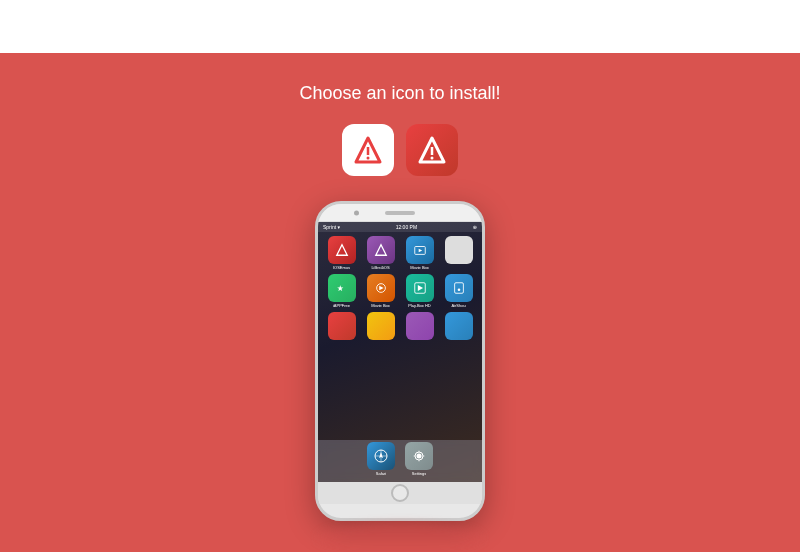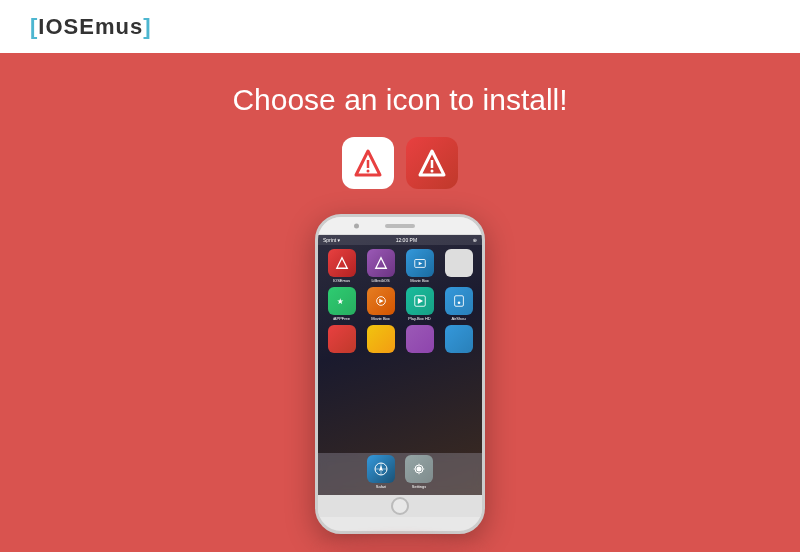--- a/index.html
+++ b/index.html
@@ -49,21 +49,21 @@
     
     .main-content {
       display: flex;
       flex-direction: column;
       align-items: center;
       padding-top: 30px;
     }
 
     .heading {
       color: #fff;
-      font-size: 30px;
+      font-size: 18px;
       font-weight: 300;
       margin-bottom: 20px;
     }
 
     
     .icon-choices {
       display: flex;
       gap: 12px;
       margin-bottom: 25px;
     }
@@ -240,23 +240,20 @@
     .icon-app10 { background: linear-gradient(135deg, #f1c40f, #f39c12); }
     .icon-app11 { background: linear-gradient(135deg, #9b59b6, #8e44ad); }
     .icon-app12 { background: linear-gradient(135deg, #3498db, #2980b9); }
     .icon-safari { background: linear-gradient(135deg, #3498db, #1a5276); }
     .icon-settings { background: linear-gradient(135deg, #95a5a6, #7f8c8d); }
   </style>
 </head>
 <body>
 
 <nav class="navbar">
-  <div class="logo">
-    <span class="logo-bracket">[</span><span>IOSEmus</span><span class="logo-bracket">]</span>
-  </div>
 </nav>
 
 <div class="main-content">
   <h1 class="heading">Choose an icon to install!</h1>
 
   <div class="icon-choices">
 
     <div class="app-icon app-icon-white">
       <svg viewBox="0 0 32 32">
         <polygon points="16,4 28,28 4,28" fill="none" stroke="#e84040" stroke-width="3" stroke-linejoin="round"></polygon>

